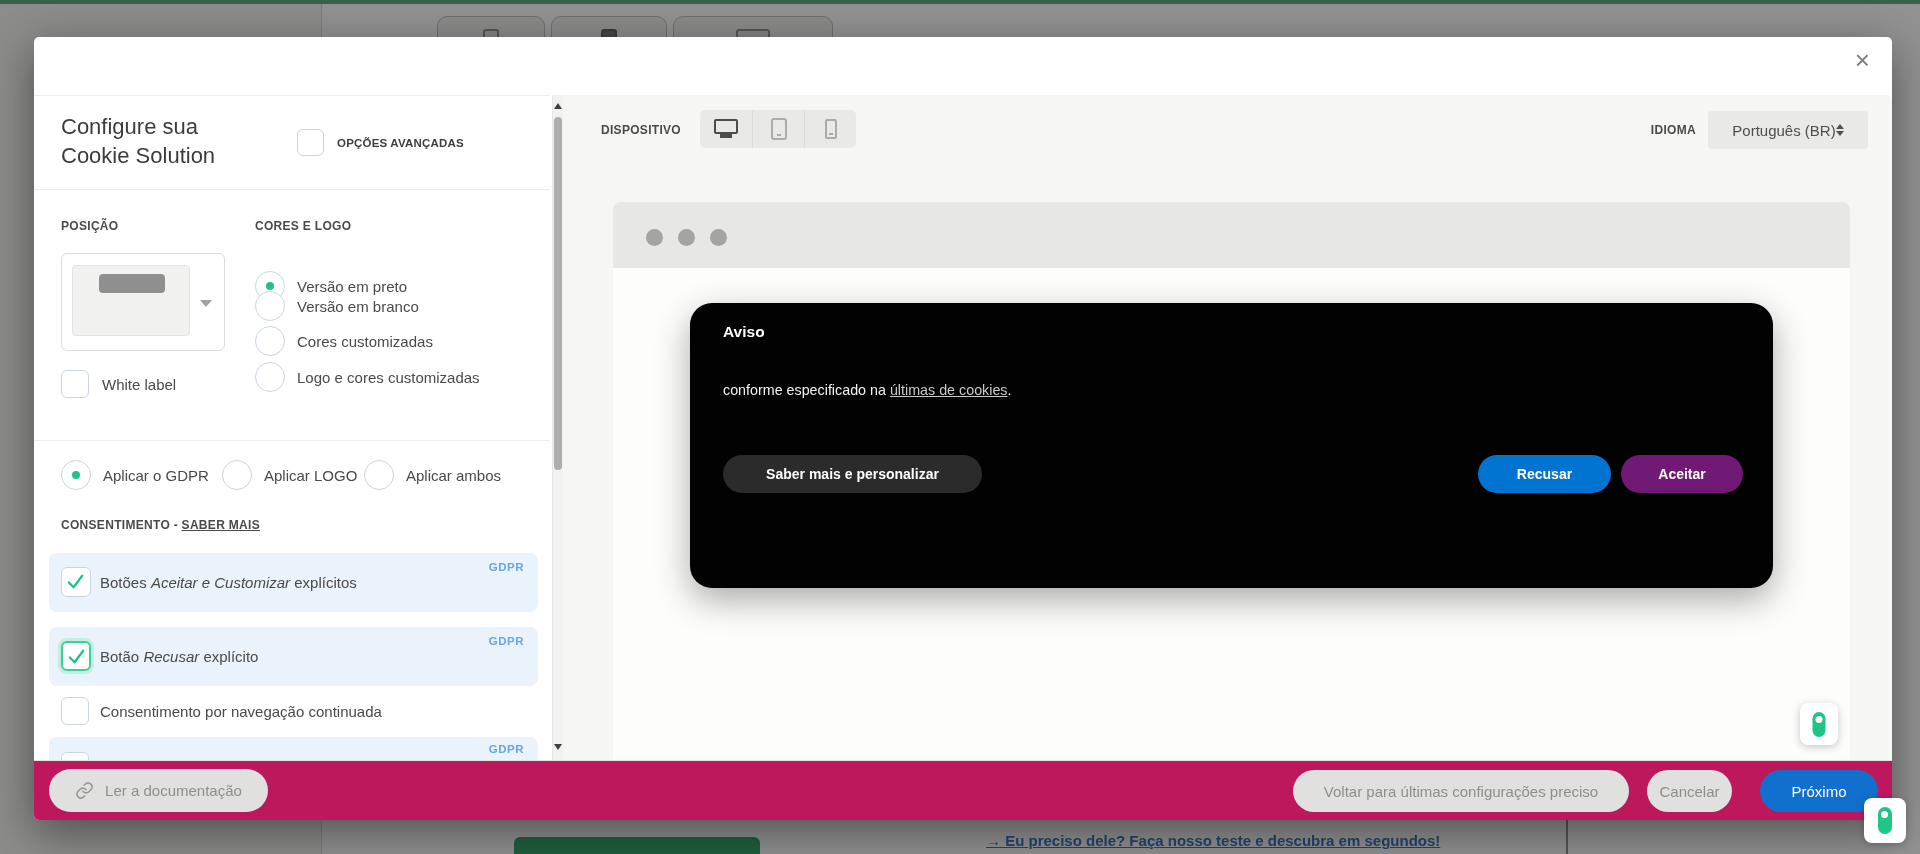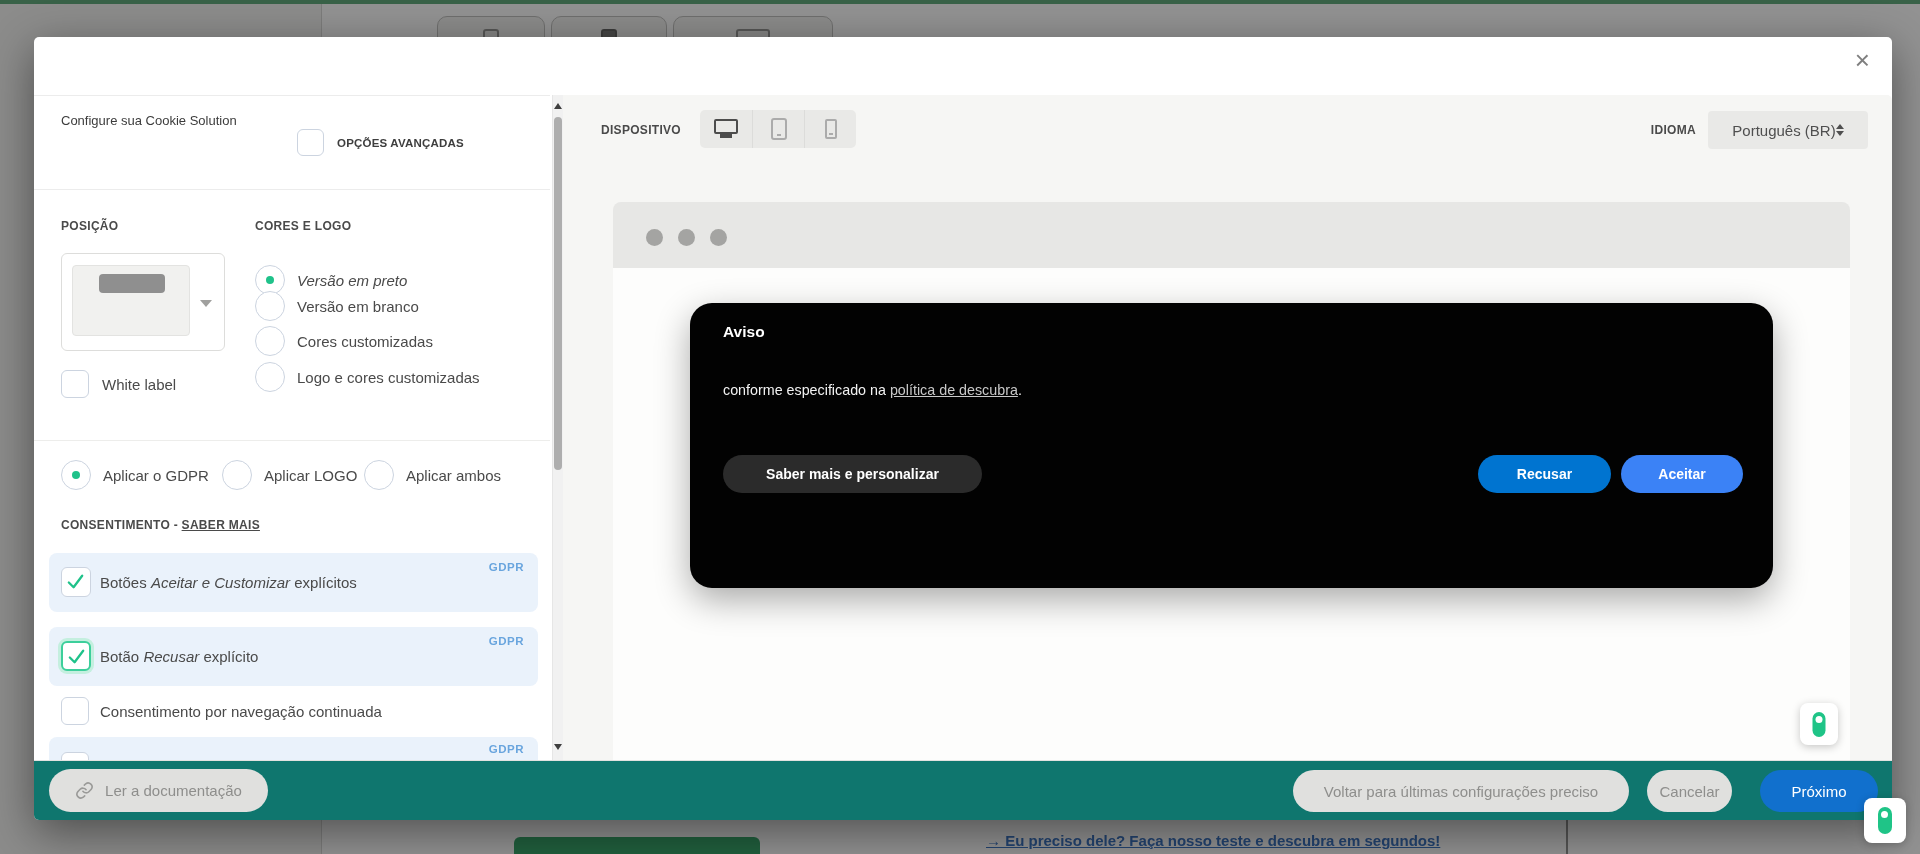--- a/index.html
+++ b/index.html
@@ -23,21 +23,21 @@
   .bg-vline { position:absolute; left:1566px; top:820px; width:2px; height:34px; background:#8f8f8d; }
   .overlay { position:absolute; inset:0; background:rgba(24,24,24,0.47); }
 
   
   .modal { position:absolute; left:34px; top:37px; width:1858px; height:783px; background:#ffffff; border-radius:5px; box-shadow:0 12px 45px rgba(0,0,0,0.45); }
   .modal-close { position:absolute; right:22px; top:10px; font-size:26px; font-weight:300; color:#7f7f7f; cursor:pointer; line-height:1; }
 
   
   .panel { position:absolute; left:0; top:58px; width:516px; height:665px; background:#fff; overflow:hidden; }
   .title-row { position:absolute; left:0; top:0; width:516px; height:95px; border-top:1px solid #ececec; border-bottom:1px solid #ececec; }
-  .panel h1 { position:absolute; left:27px; top:16px; width:210px; font-size:13px; font-weight:400; color:#3c3c3c; line-height:1.32; }
+  .panel h1 { position:absolute; left:27px; top:16px; width:210px; font-size:22px; font-weight:400; color:#3c3c3c; line-height:1.32; }
   .adv { position:absolute; left:263px; top:33px; display:flex; align-items:center; }
   .cb { display:inline-block; width:27px; height:27px; background:#fff; border:1px solid #ccd4e0; border-radius:6px; position:relative; flex:none; }
   .cb svg { position:absolute; left:3px; top:3px; }
   .cb.focused { border:2px solid #3ccf9b; box-shadow:0 0 0 3px #c4efdf; }
   .adv-label { margin-left:13px; font-size:11.5px; font-weight:bold; color:#3e3e3e; letter-spacing:.2px; }
 
   .seclabel { position:absolute; font-size:12px; font-weight:bold; color:#4a4a4a; letter-spacing:.3px; }
   .lbl-pos { left:27px; top:124px; }
   .lbl-colors { left:221px; top:124px; }
 
@@ -49,21 +49,21 @@
   .whitelabel { position:absolute; left:27px; top:275px; display:flex; align-items:center; }
   .whitelabel .cb { width:28px; height:28px; }
   .wl-label { margin-left:13px; font-size:15px; color:#4a4a4a; }
 
   .radio-row { position:absolute; display:flex; align-items:center; cursor:pointer; }
   .radio { width:30px; height:30px; border:1px solid #ccd4e0; border-radius:50%; background:#fff; position:relative; flex:none; }
   .radio .dot { position:absolute; left:10px; top:10px; width:8px; height:8px; border-radius:50%; background:#1fc28a; display:none; }
   .radio.selected .dot { display:block; }
   .radio-label { margin-left:12px; font-size:15px; color:#4a4a4a; white-space:nowrap; }
 
-  .c0 { left:221px; top:170px;font-style:italic; } .c1 { left:221px; top:196px; } .c2 { left:221px; top:231px; } .c3 { left:221px; top:267px; }
+  .c0 { left:221px; top:176px; } .c1 { left:221px; top:196px; } .c2 { left:221px; top:231px; } .c3 { left:221px; top:267px; }
   .divider { position:absolute; left:0; top:345px; width:516px; height:1px; background:#ededeb; }
   .r0 { left:27px; top:365px; } .r1 { left:188px; top:365px; } .r2 { left:330px; top:365px; }
 
   .consent-label { position:absolute; left:27px; top:423px; font-size:12px; font-weight:bold; color:#4a4a4a; letter-spacing:.3px; }
   .consent-label a { color:#4a4a4a; text-decoration:underline; }
 
   .crow { position:absolute; left:15px; width:489px; border-radius:8px; }
   .crow.hl { background:#eaf2fb; }
   .crow1 { top:458px; height:59px; } .crow2 { top:532px; height:59px; } .crow3 { top:598px; height:38px; } .crow4 { top:642px; height:40px; }
   .crow .cb { position:absolute; left:12px; width:30px; height:30px; }
@@ -111,29 +111,29 @@
   .fake-body { position:absolute; left:50px; top:173px; width:1237px; height:492px; background:#fdfdfc; }
 
   .banner { position:absolute; left:127px; top:208px; width:1083px; height:285px; background:#020202; border-radius:22px; box-shadow:0 12px 35px rgba(0,0,0,0.33); color:#fff; }
   .banner-title { position:absolute; left:33px; top:20px; font-size:15.5px; font-weight:bold; }
   .banner-line { position:absolute; left:33px; font-size:14.3px; color:#f2f2f2; white-space:nowrap; }
   .bl1 { top:56px; } .bl2 { top:79px; }
   .banner-line a { color:#c9c9c9; text-decoration:underline; }
   .bbtn { position:absolute; top:152px; height:38px; border-radius:19px; border:none; color:#fff; font-size:14px; font-weight:bold; font-family:"Liberation Sans",sans-serif; cursor:pointer; }
   .bbtn-custom { left:33px; width:259px; background:#2b2b2b; }
   .bbtn-reject { right:162px; width:133px; background:#0074d0; }
-  .bbtn-accept { right:30px; width:122px; background:#3b82f6; }
+  .bbtn-accept { right:30px; width:122px; background:#701a75; }
 
   .iub-widget { position:absolute; background:#fff; border-radius:8px; box-shadow:0 2px 8px rgba(0,0,0,0.22); }
   .iub-preview { left:1237px; top:608px; width:38px; height:42px; }
   .iub-capsule { position:absolute; left:50%; transform:translateX(-50%); top:9px; width:13px; height:25px; background:#1fc487; border-radius:7px; }
   .iub-capsule:after { content:""; position:absolute; left:3px; top:4px; width:7px; height:7px; border-radius:50%; background:#fff; }
 
   
-  .footer { position:absolute; left:0; top:723px; width:1858px; height:60px; background:#0f766e; border-top:1px solid #e2e2e0; border-radius:0 0 5px 5px; }
+  .footer { position:absolute; left:0; top:723px; width:1858px; height:60px; background:#be185d; border-top:1px solid #e2e2e0; border-radius:0 0 5px 5px; }
   .pill { position:absolute; display:flex; align-items:center; justify-content:center; border-radius:22px; background:#e0e0de; color:#8e8e8c; font-size:15px; white-space:nowrap; cursor:pointer; border:none; font-family:"Liberation Sans",sans-serif; }
   .btn-docs { left:15px; top:8px; width:219px; height:43px; gap:11px; }
   .btn-restore { right:263px; top:9px; width:336px; height:42px; }
   .btn-cancel { right:160px; top:9px; width:85px; height:42px; }
   .btn-next { right:14px; top:9px; width:118px; height:42px; background:#1170cd; color:#fff; }
 
   .corner-widget { left:1864px; top:798px; width:42px; height:45px; z-index:30; }
   .corner-widget .iub-capsule { width:14px; height:27px; }
 </style>
 </head>
@@ -285,21 +285,21 @@
 
       <div class="fake-bar">
         <span class="fake-dot fd1"></span>
         <span class="fake-dot fd2"></span>
         <span class="fake-dot fd3"></span>
       </div>
       <div class="fake-body"></div>
 
       <div class="banner">
         <div class="banner-title">Aviso</div>
-        <div class="banner-line bl2"><span>conforme especificado na </span><a href="#">política de descubra</a><span>.</span></div>
+        <div class="banner-line bl2"><span>conforme especificado na </span><a href="#">últimas de cookies</a><span>.</span></div>
         <button class="bbtn bbtn-custom">Saber mais e personalizar</button>
         <button class="bbtn bbtn-reject">Recusar</button>
         <button class="bbtn bbtn-accept">Aceitar</button>
       </div>
 
       <div class="iub-widget iub-preview">
         <span class="iub-capsule"></span>
       </div>
     </div>
 

